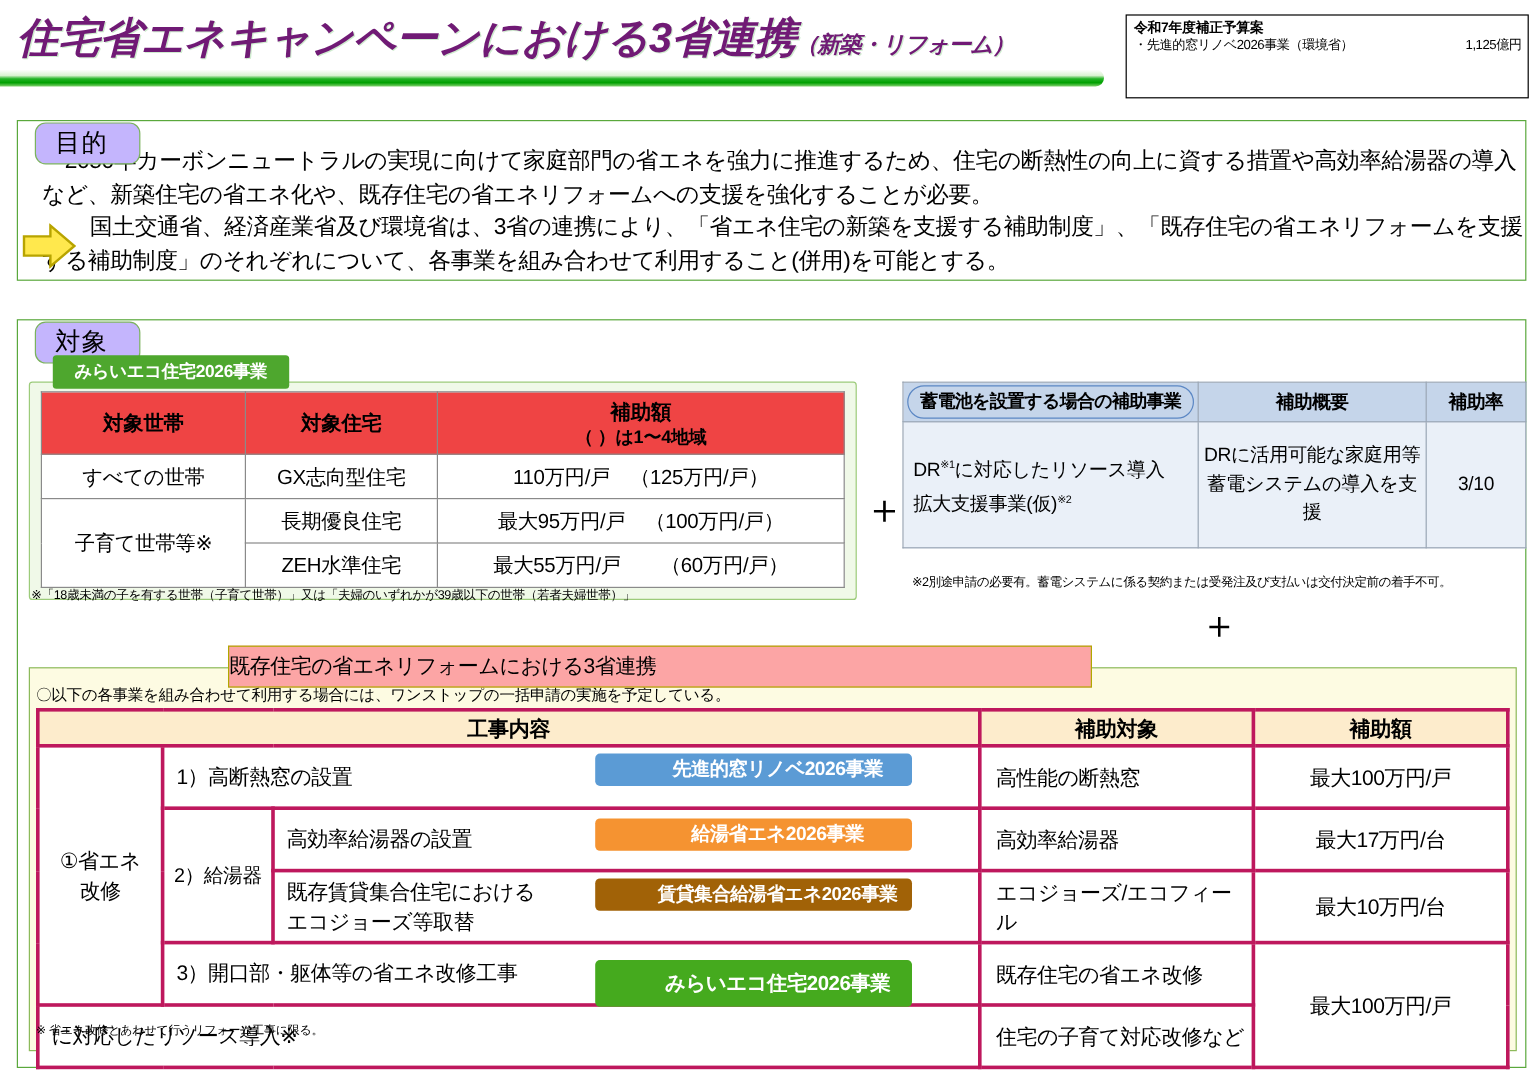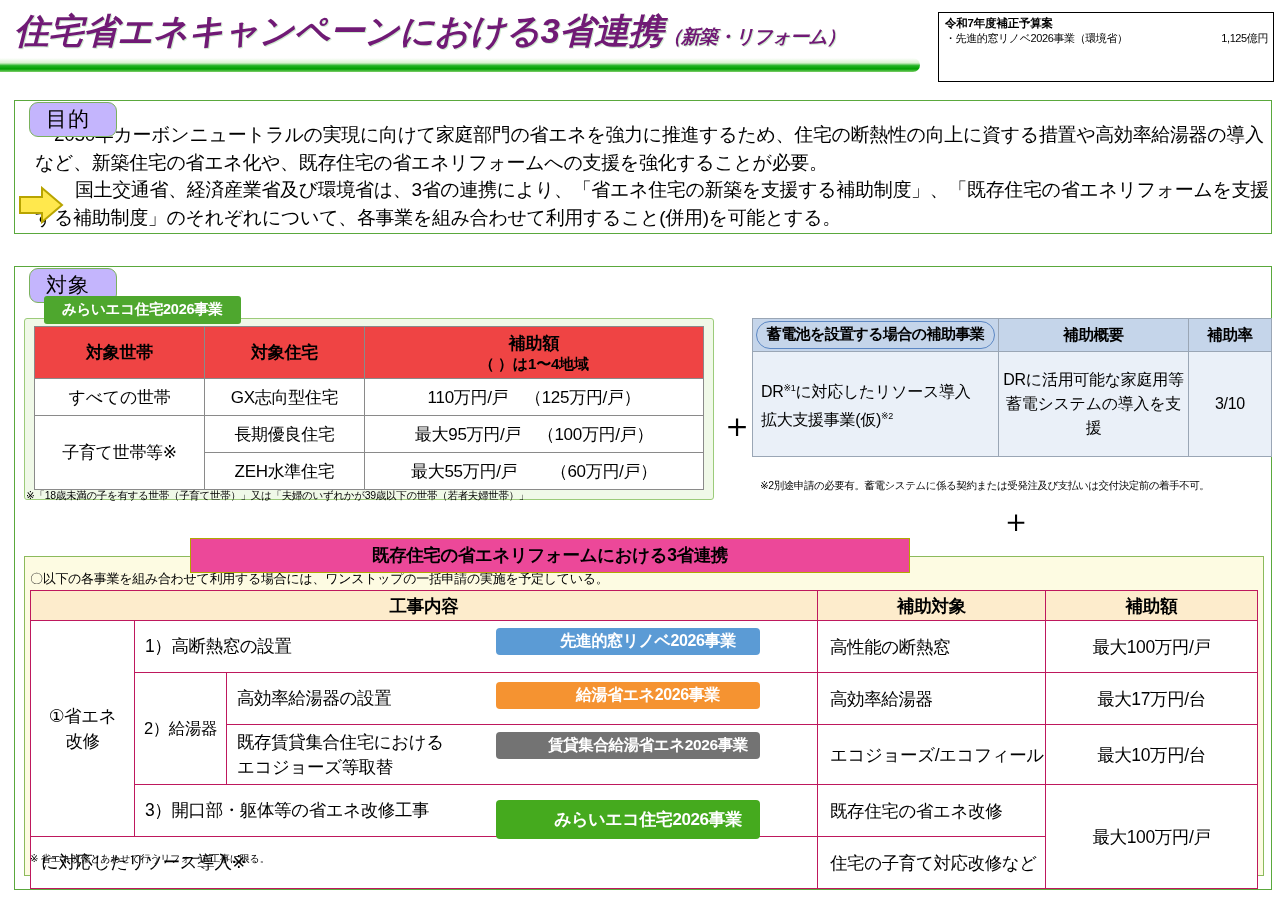--- a/index.html
+++ b/index.html
@@ -147,34 +147,34 @@
     font-size: 10.5px; line-height: 14px; letter-spacing: -0.45px;
   }
 
   
   #reform-panel {
     position: absolute; left: 24px; top: 556px; width: 1240px; height: 320px;
     border: 1.5px solid #8cba5c; background: #fdfbe2;
   }
   #reform-tab {
     position: absolute; left: 190px; top: 538px; width: 720px;
-    background: #ec4899; border: 1.5px solid #b0a800;
-    text-align: center; font-size: 17.5px; font-weight: bold;
+    background: #fca5a5; border: 1.5px solid #b0a800;
+    text-align: left; font-size: 17.5px; font-weight: normal;
     padding: 4px 0 5px; letter-spacing: -0.4px; z-index: 7;
   }
   #reform-lead {
     position: absolute; left: 30px; top: 570px;
     font-size: 13px; letter-spacing: -0.3px;
   }
   #reform-table {
     position: absolute; left: 30px; top: 590px; width: 1228px;
     border-collapse: collapse; background: #fff;
   }
   #reform-table th, #reform-table td {
-    border: 1px solid #be185d; vertical-align: middle;
+    border: 3px solid #be185d; vertical-align: middle;
   }
   #reform-table thead th {
     background: #fdeccc; font-size: 17.5px; font-weight: bold;
     height: 30px; text-align: center; letter-spacing: -0.2px;
   }
   #reform-table td { font-size: 17.5px; letter-spacing: -0.4px; }
   #reform-table td.cat {
     width: 104px; text-align: center; line-height: 25px;
   }
   #reform-table td.sub2 {
@@ -189,21 +189,21 @@
   }
 
   
   .chip {
     position: absolute; display: flex; align-items: center; justify-content: center;
     color: #fff; font-weight: bold; border-radius: 4px;
     letter-spacing: -0.4px; z-index: 8; padding-left: 40px;
   }
   #chip-mado { left: 496px; top: 628px; width: 264px; height: 27px; background: #5b9bd5; font-size: 16px; }
   #chip-kyuto { left: 496px; top: 682px; width: 264px; height: 27px; background: #f59331; font-size: 16px; }
-  #chip-chintai { left: 496px; top: 732px; width: 264px; height: 27px; background: #737373; font-size: 15.5px; }
+  #chip-chintai { left: 496px; top: 732px; width: 264px; height: 27px; background: #a16207; font-size: 15.5px; }
   #chip-mirai2 { left: 496px; top: 800px; width: 264px; height: 39px; background: #45aa1e; font-size: 17px; }
 </style>
 </head>
 <body>
 
 <div id="title-row">
   <div id="main-title">
     <span>住宅省エネキャンペーンにおける3省連携</span><span class="sub">（新築・リフォーム）</span>
   </div>
   <div id="title-bar"></div>

